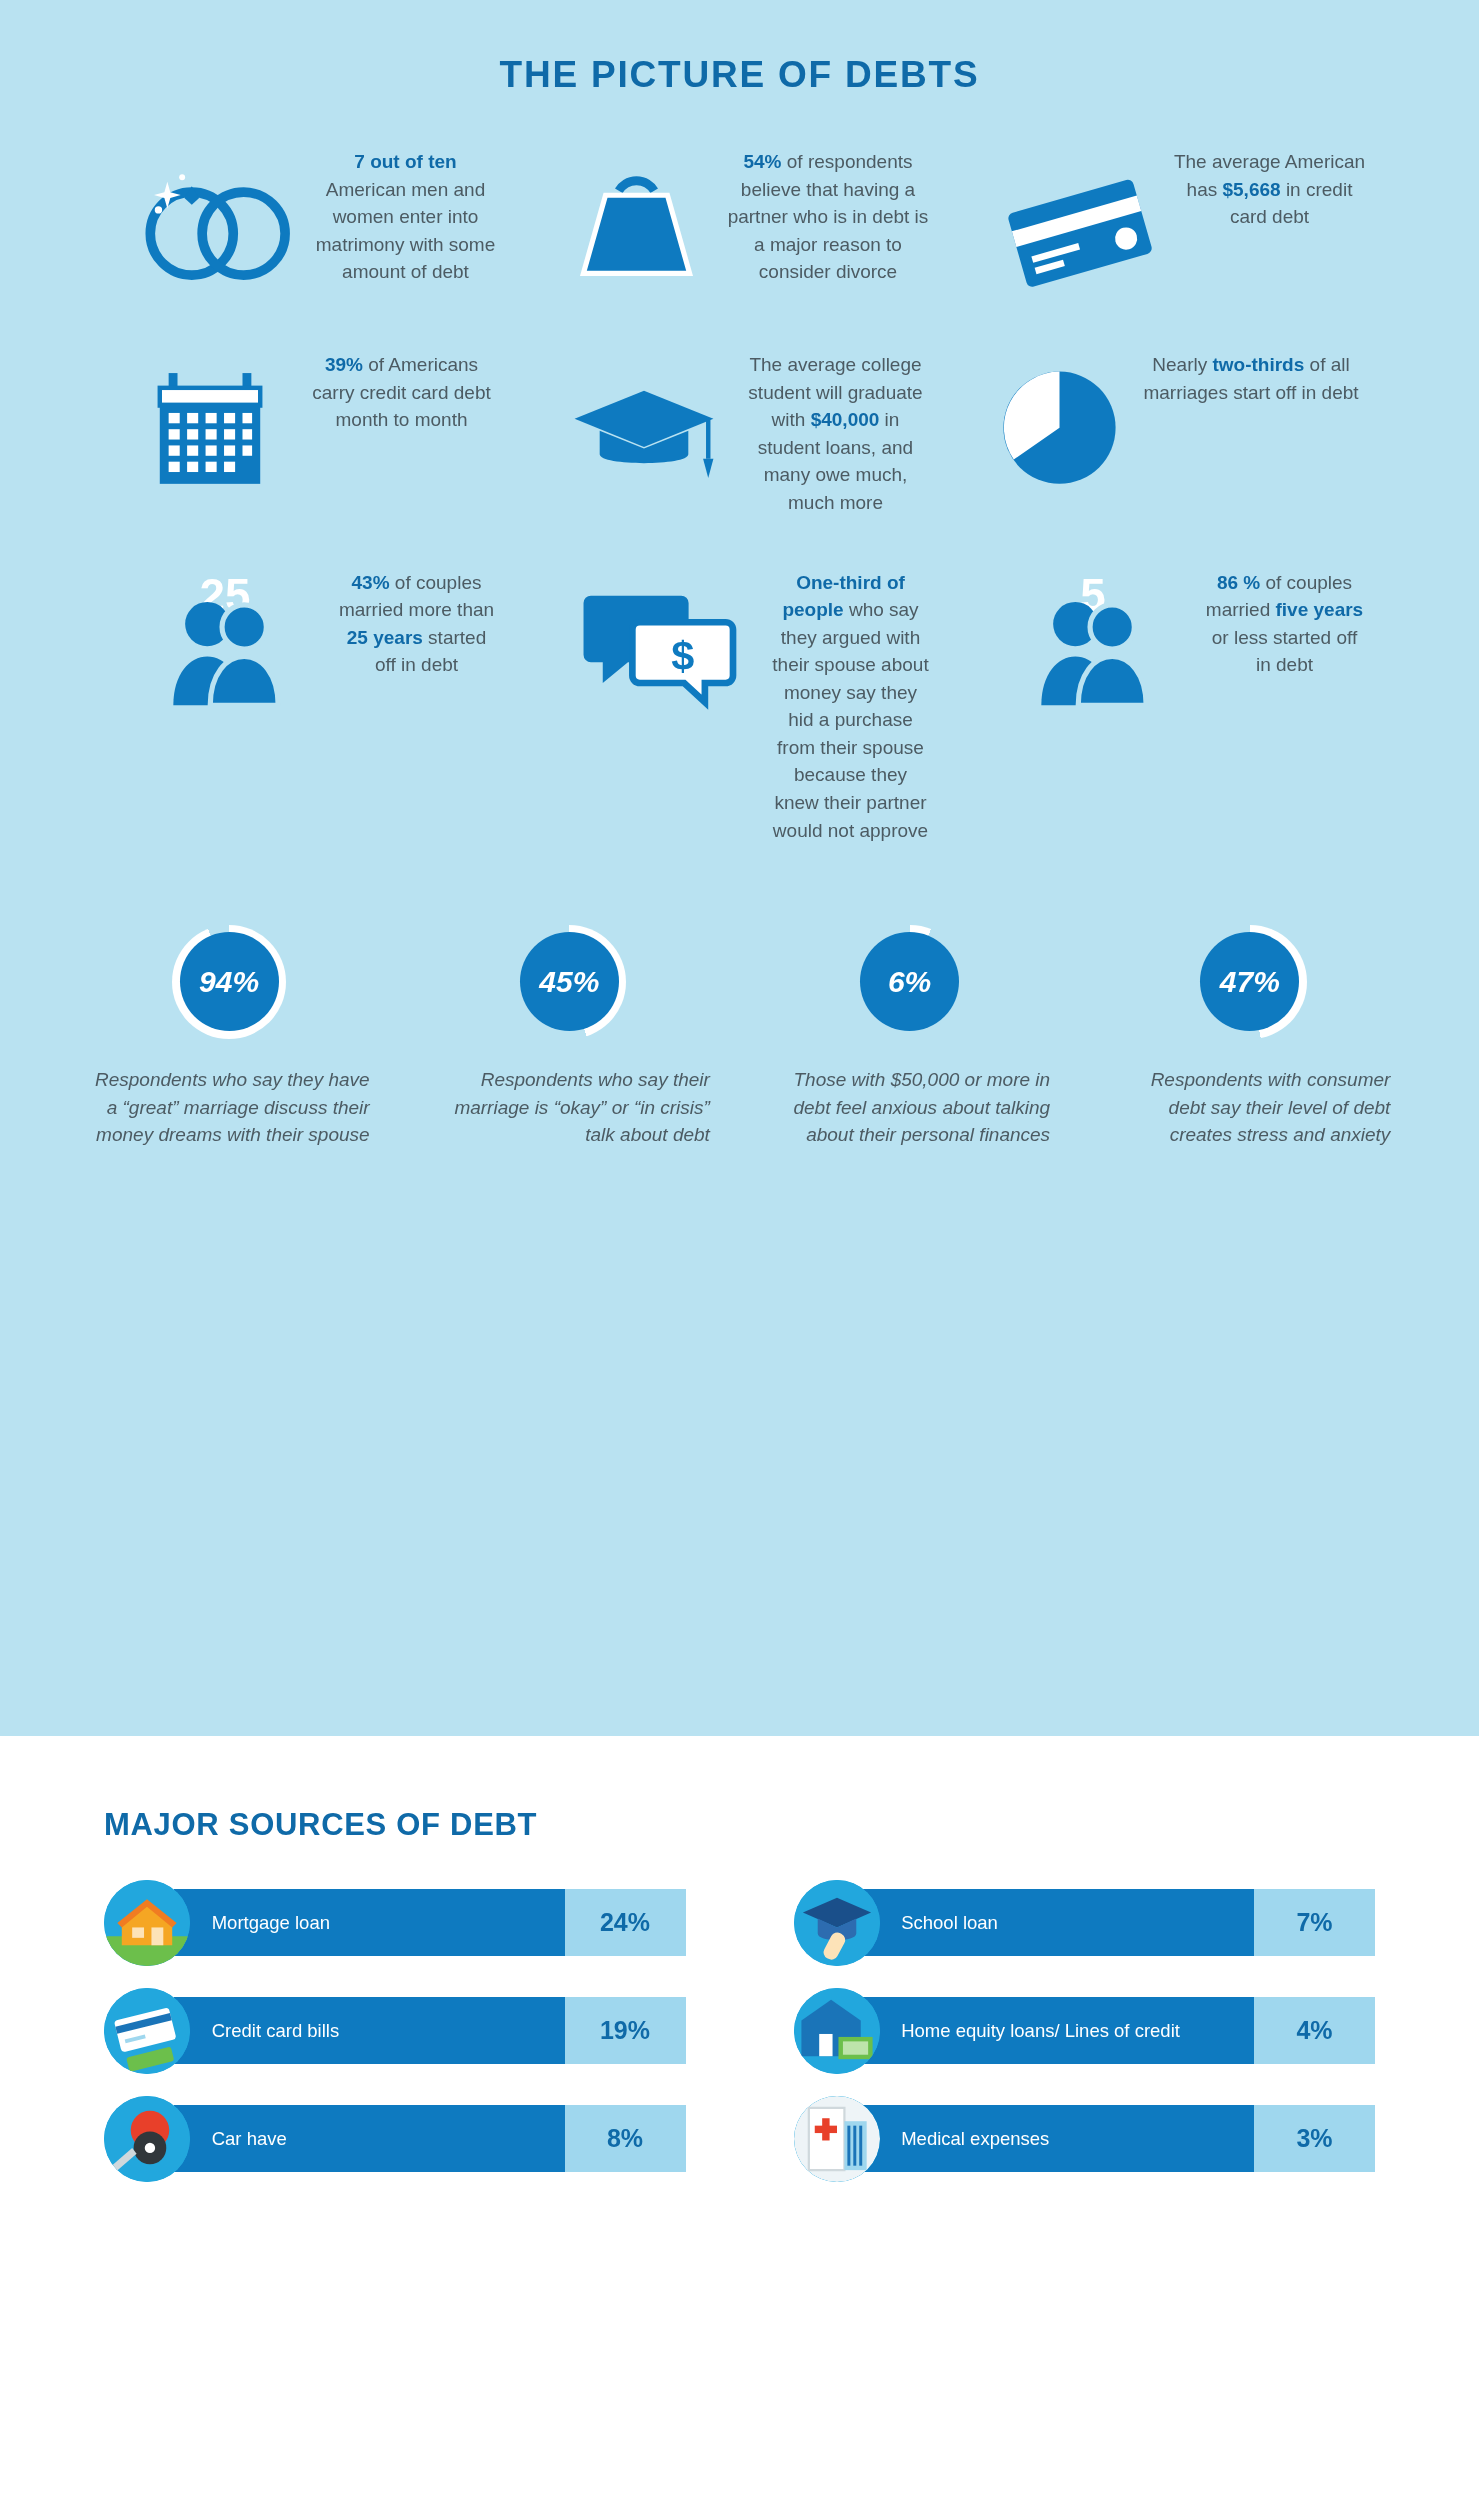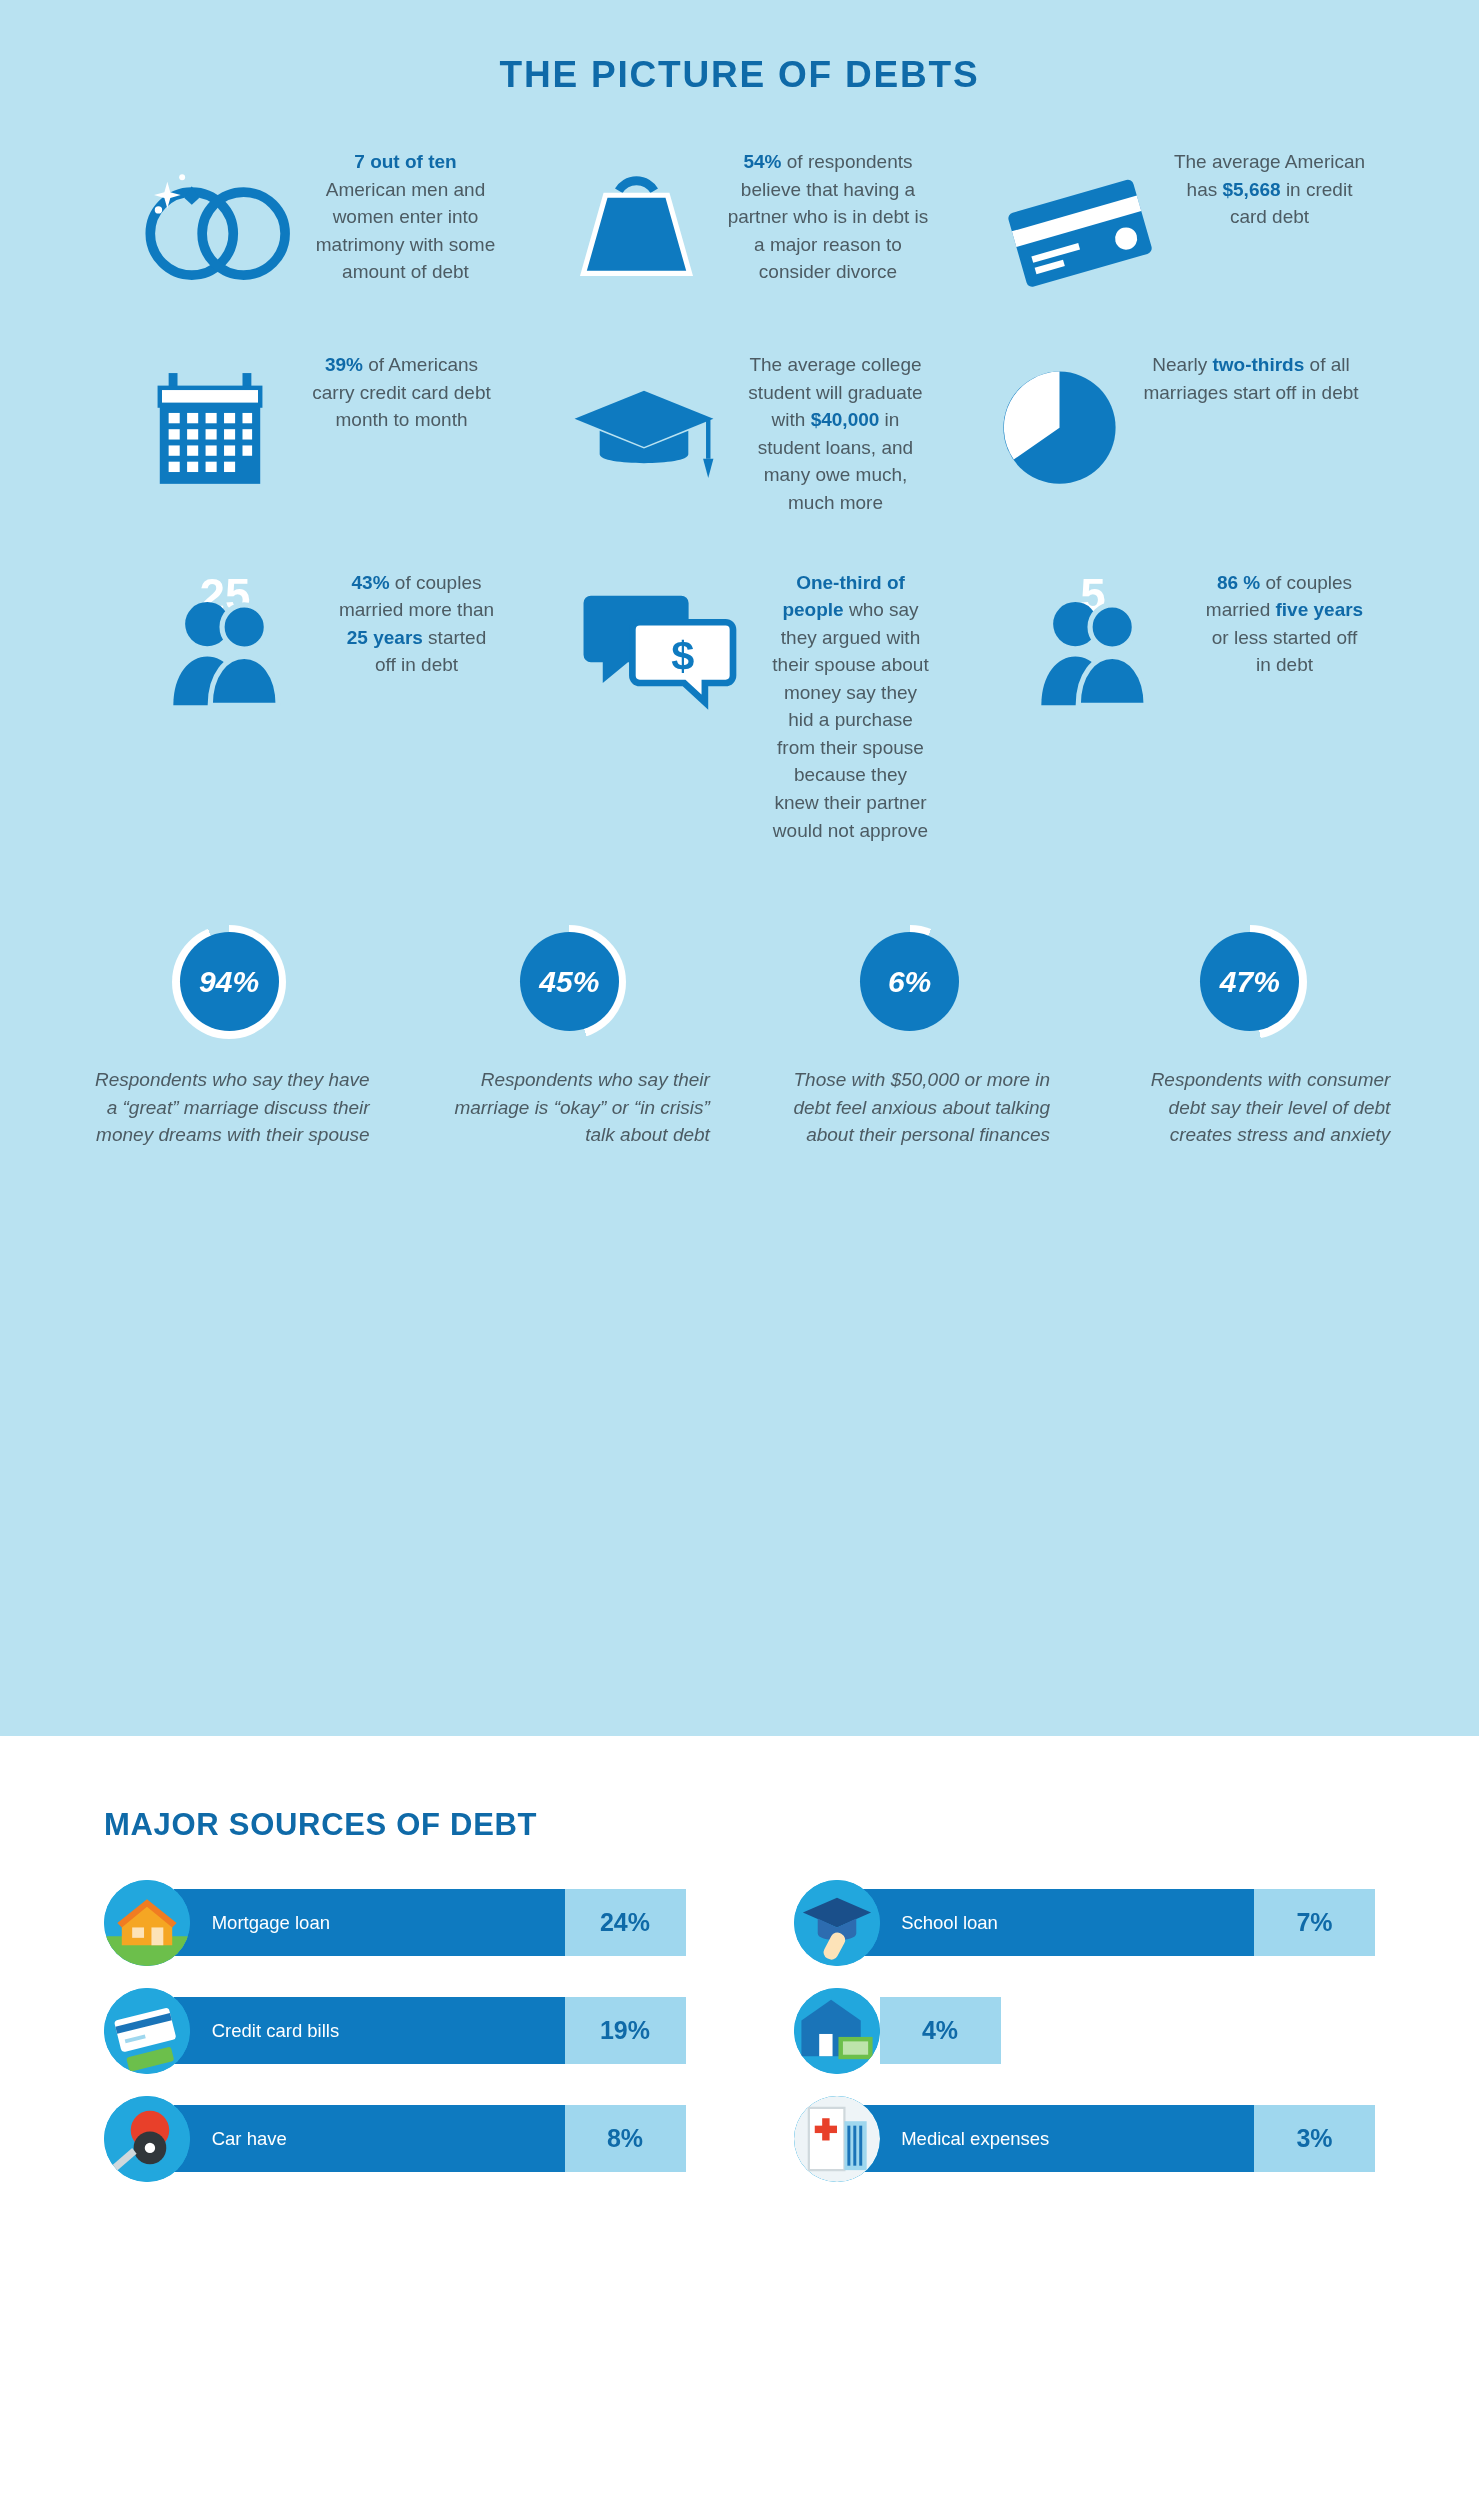--- a/index.html
+++ b/index.html
@@ -455,20 +455,23 @@
         <div class="source-row">
           <div class="source-icon">
             <svg width="86" height="86" viewBox="0 0 116 116">
               <circle cx="58" cy="58" r="58" fill="#22a7dd"></circle>
               <path d="M10 44 L50 16 L90 44 L90 92 L10 92 Z" fill="#1a74b8"></path>
               <rect x="34" y="62" width="18" height="30" fill="#ffffff"></rect>
               <rect x="60" y="66" width="46" height="30" fill="#6cbf4b"></rect>
               <rect x="66" y="72" width="34" height="18" fill="#bde4ab"></rect>
             </svg>
           </div>
+          <div class="bar">
+            <span class="label">Home equity loans/ Lines of credit</span>
+          </div>
           <div class="pct">4%</div>
         </div>
 
         <div class="source-row">
           <div class="source-icon">
             <svg width="86" height="86" viewBox="0 0 116 116">
               <circle cx="58" cy="58" r="58" fill="#eef4f7"></circle>
               <rect x="20" y="16" width="48" height="84" fill="#ffffff" stroke="#cfd8dc" stroke-width="3"></rect>
               <rect x="38" y="30" width="10" height="30" fill="#e8402a"></rect>
               <rect x="28" y="40" width="30" height="10" fill="#e8402a"></rect>

